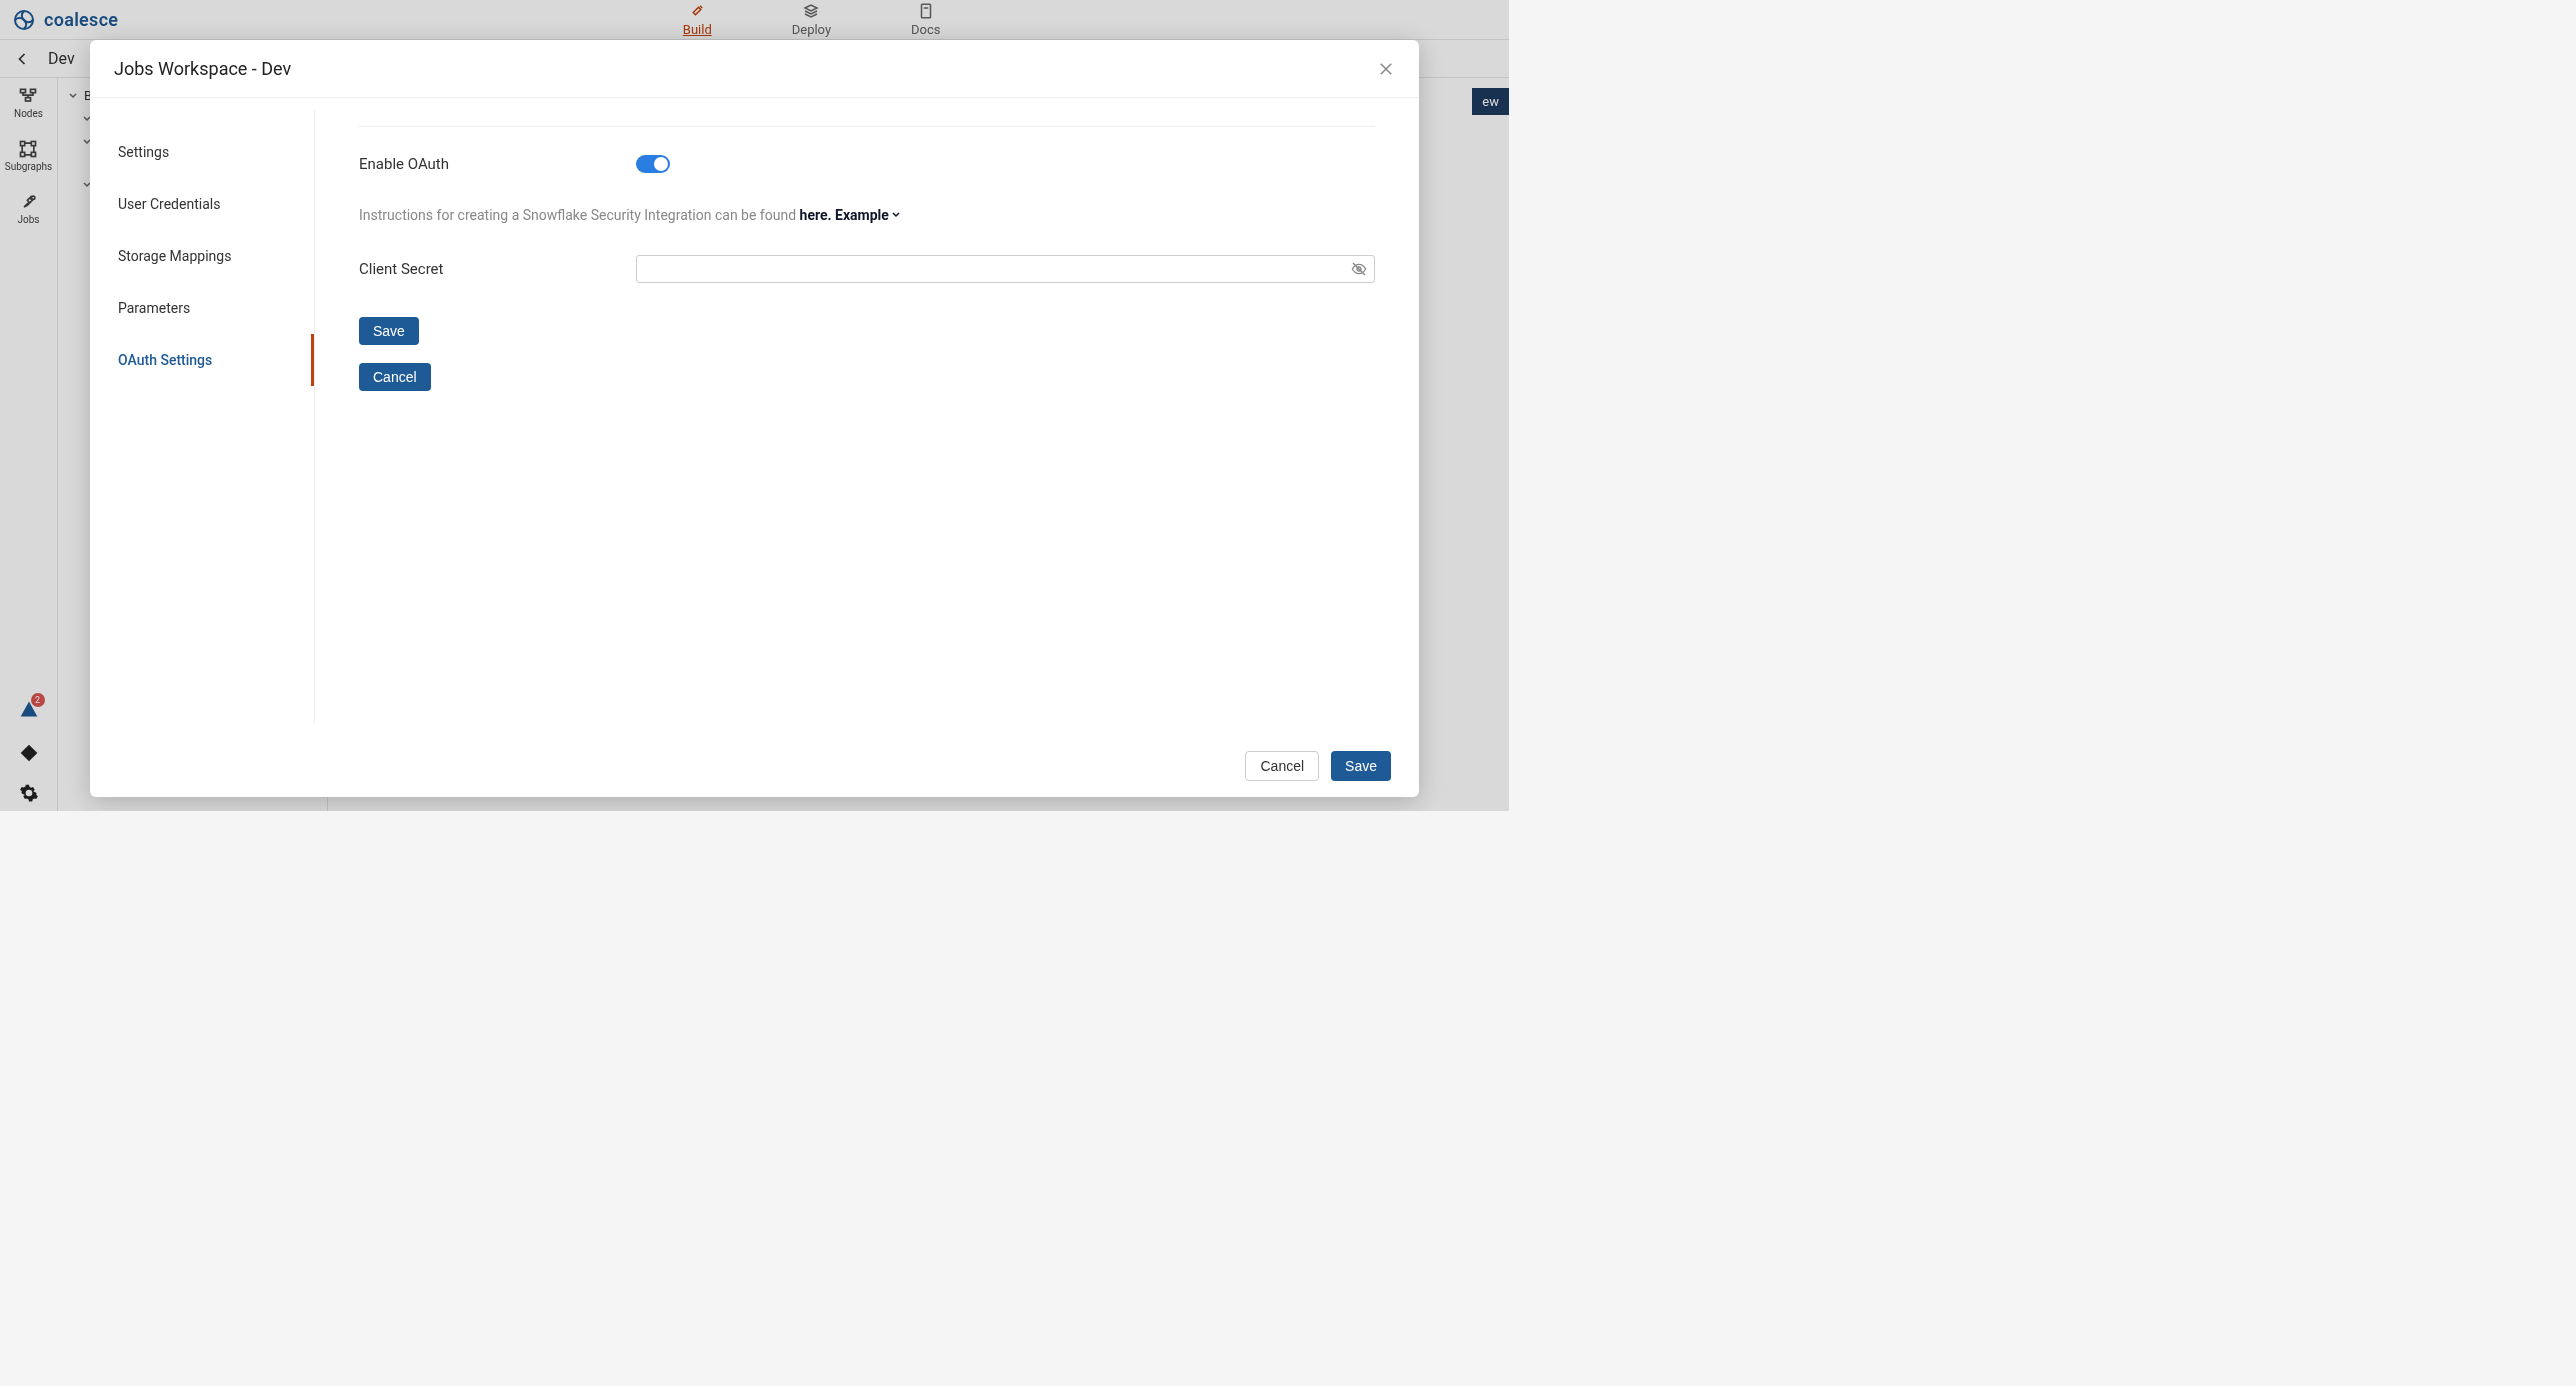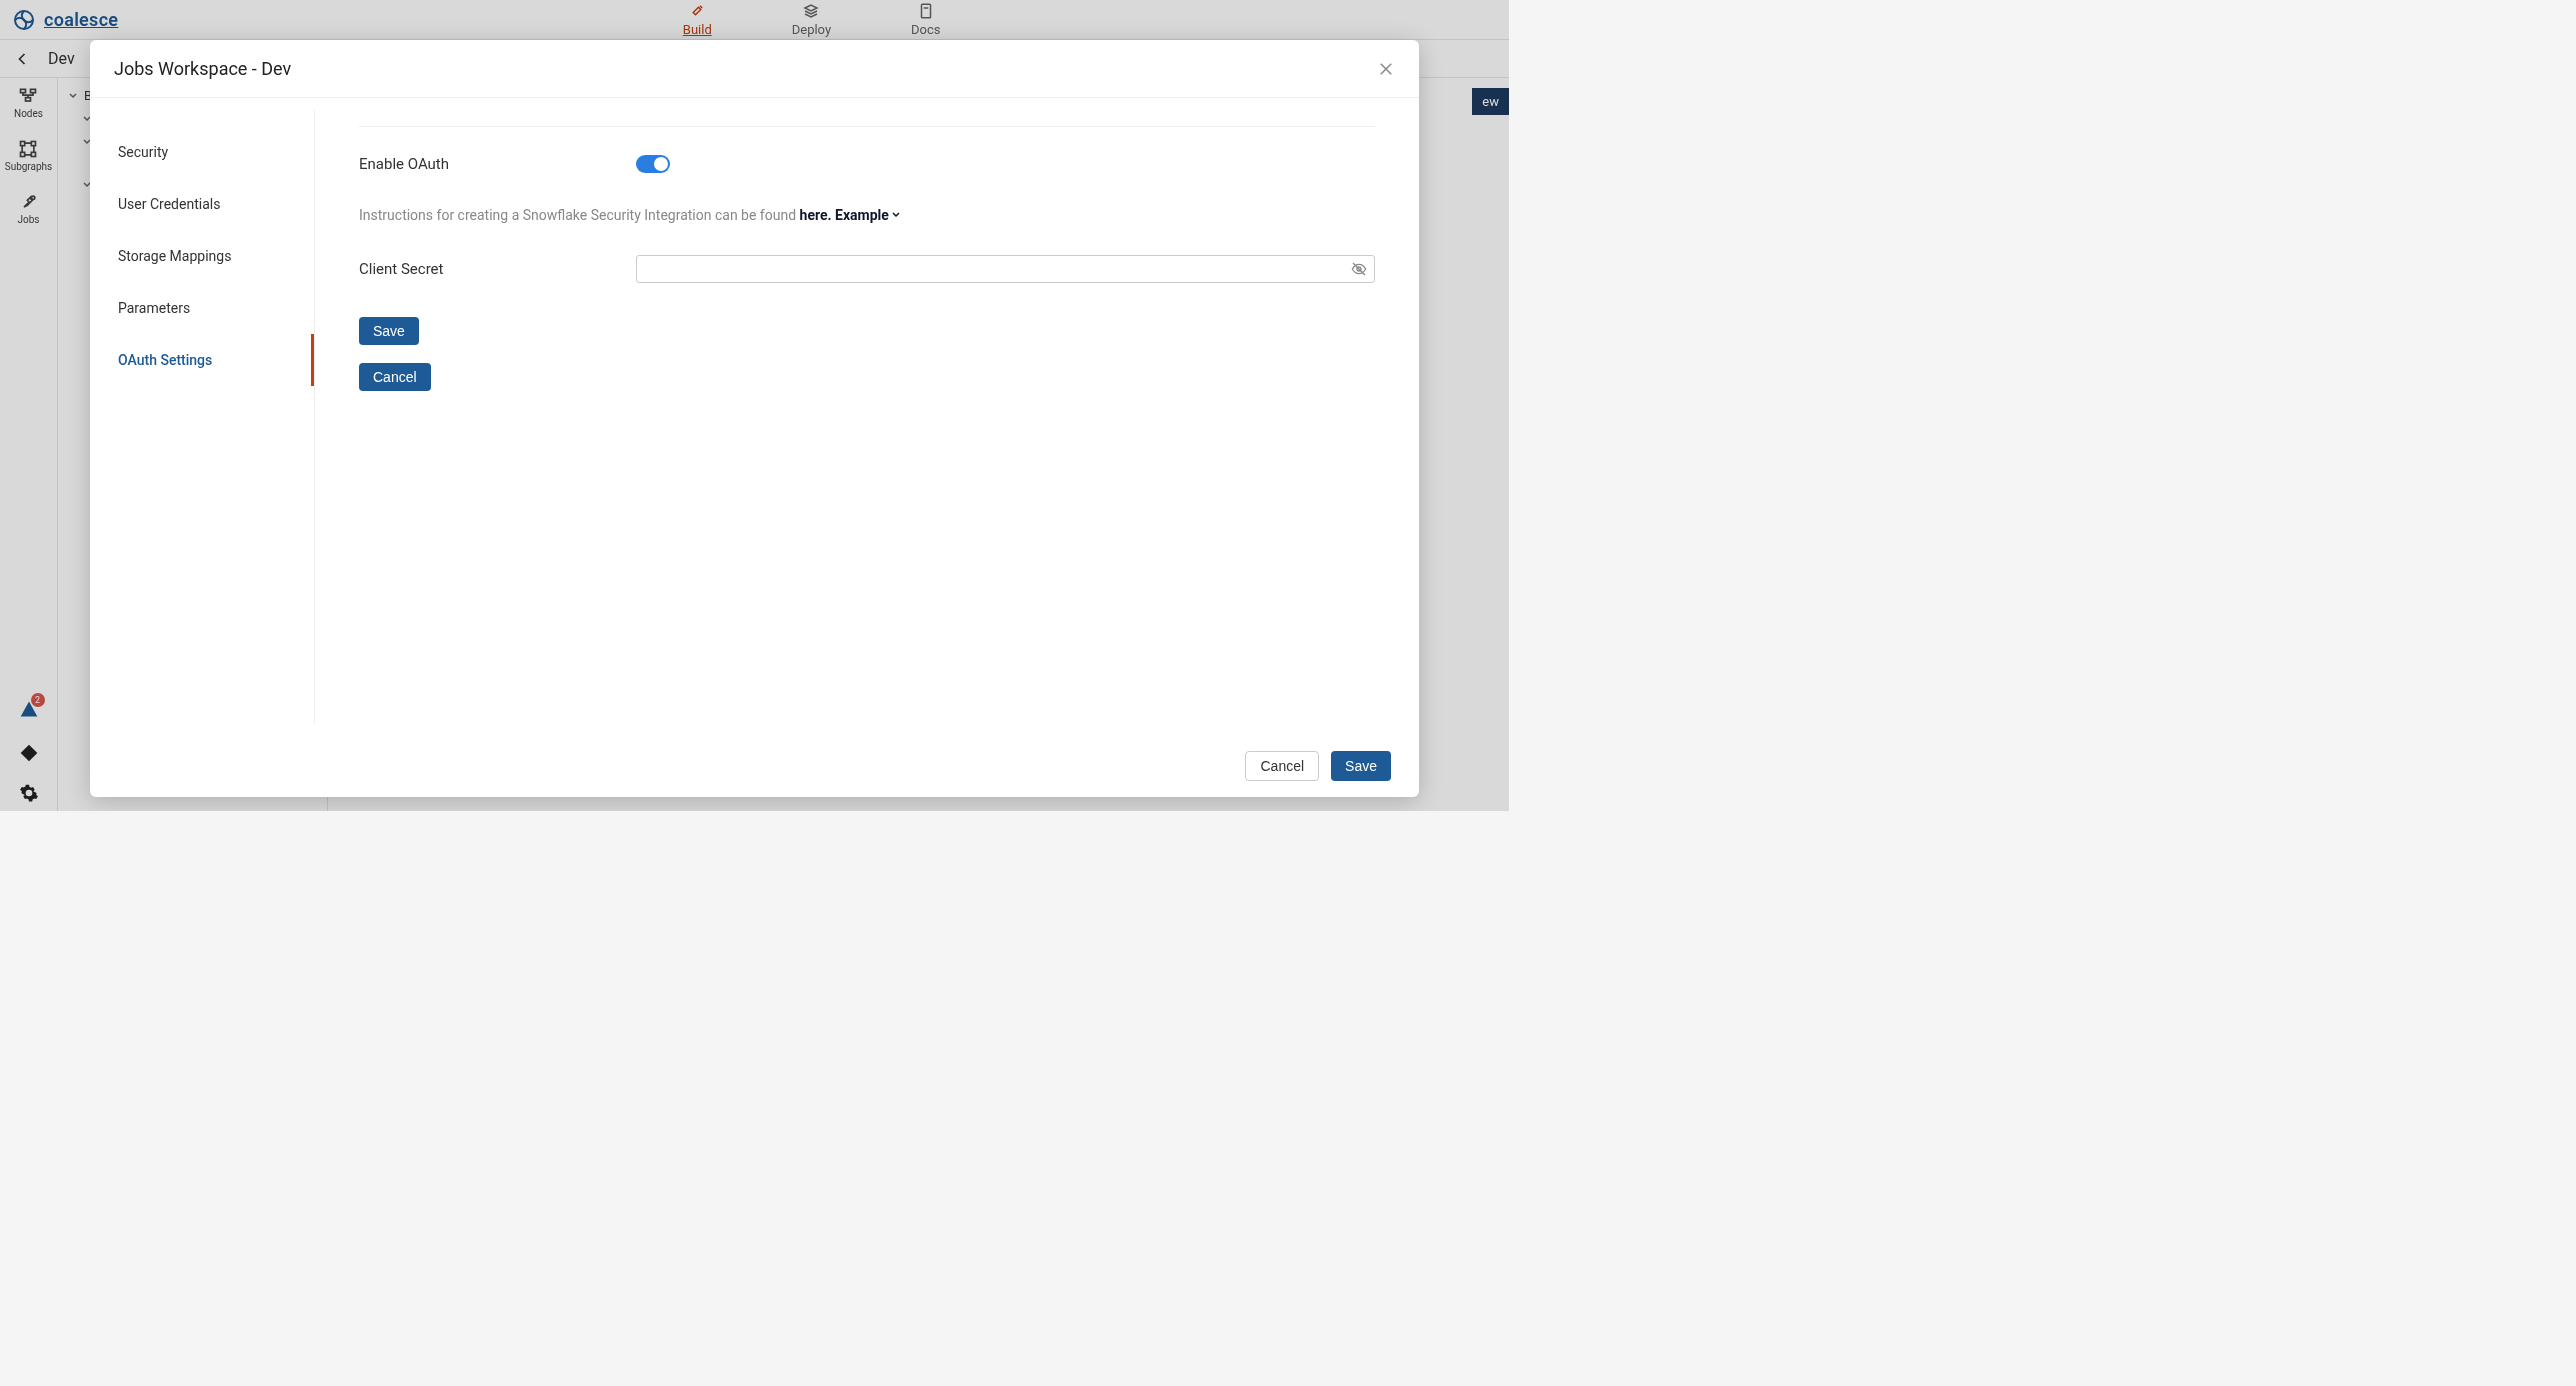--- a/index.html
+++ b/index.html
@@ -27,21 +27,20 @@
     }
     .logo-swirl {
       width: 24px; height: 24px;
       color: #1e5a96;
     }
     .logo-text {
       font-size: 18px;
       font-weight: 600;
       color: #1e5a96;
       letter-spacing: 0.3px;
-      text-decoration: underline;
     }
     .header-center {
       flex: 1;
       display: flex;
       justify-content: center;
       gap: 80px;
     }
     .header-tab {
       display: flex;
       flex-direction: column;
@@ -424,21 +423,21 @@
 <div class="overlay">
   <div class="modal">
     <div class="modal-header">
       <span class="modal-title">Jobs Workspace - Dev</span>
       <svg class="close-x" viewBox="0 0 24 24" fill="none" stroke="currentColor" stroke-width="2">
           <path d="M5 5l14 14M19 5L5 19"></path>
         </svg>
     </div>
     <div class="modal-body">
       <div class="modal-side">
-        <div class="side-item">Security</div>
+        <div class="side-item">Settings</div>
         <div class="side-item">User Credentials</div>
         <div class="side-item">Storage Mappings</div>
         <div class="side-item">Parameters</div>
         <div class="side-item active">OAuth Settings</div>
       </div>
       <div class="modal-content">
         <div class="content-divider"></div>
         <div class="form-row">
           <div class="form-label">Enable OAuth</div>
           <div class="form-control">

